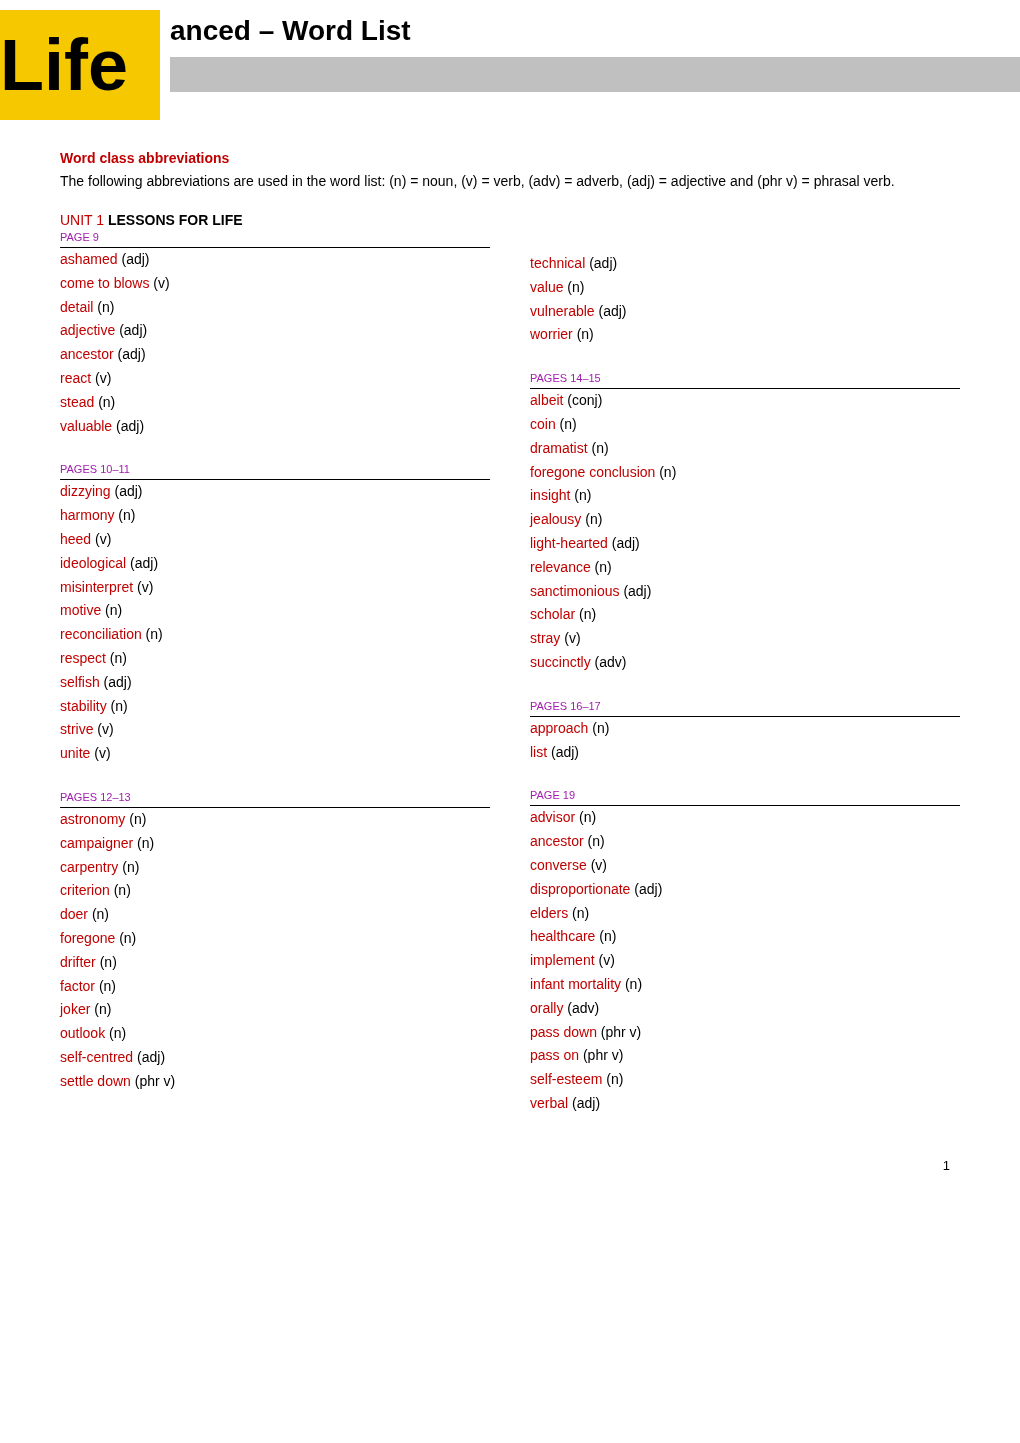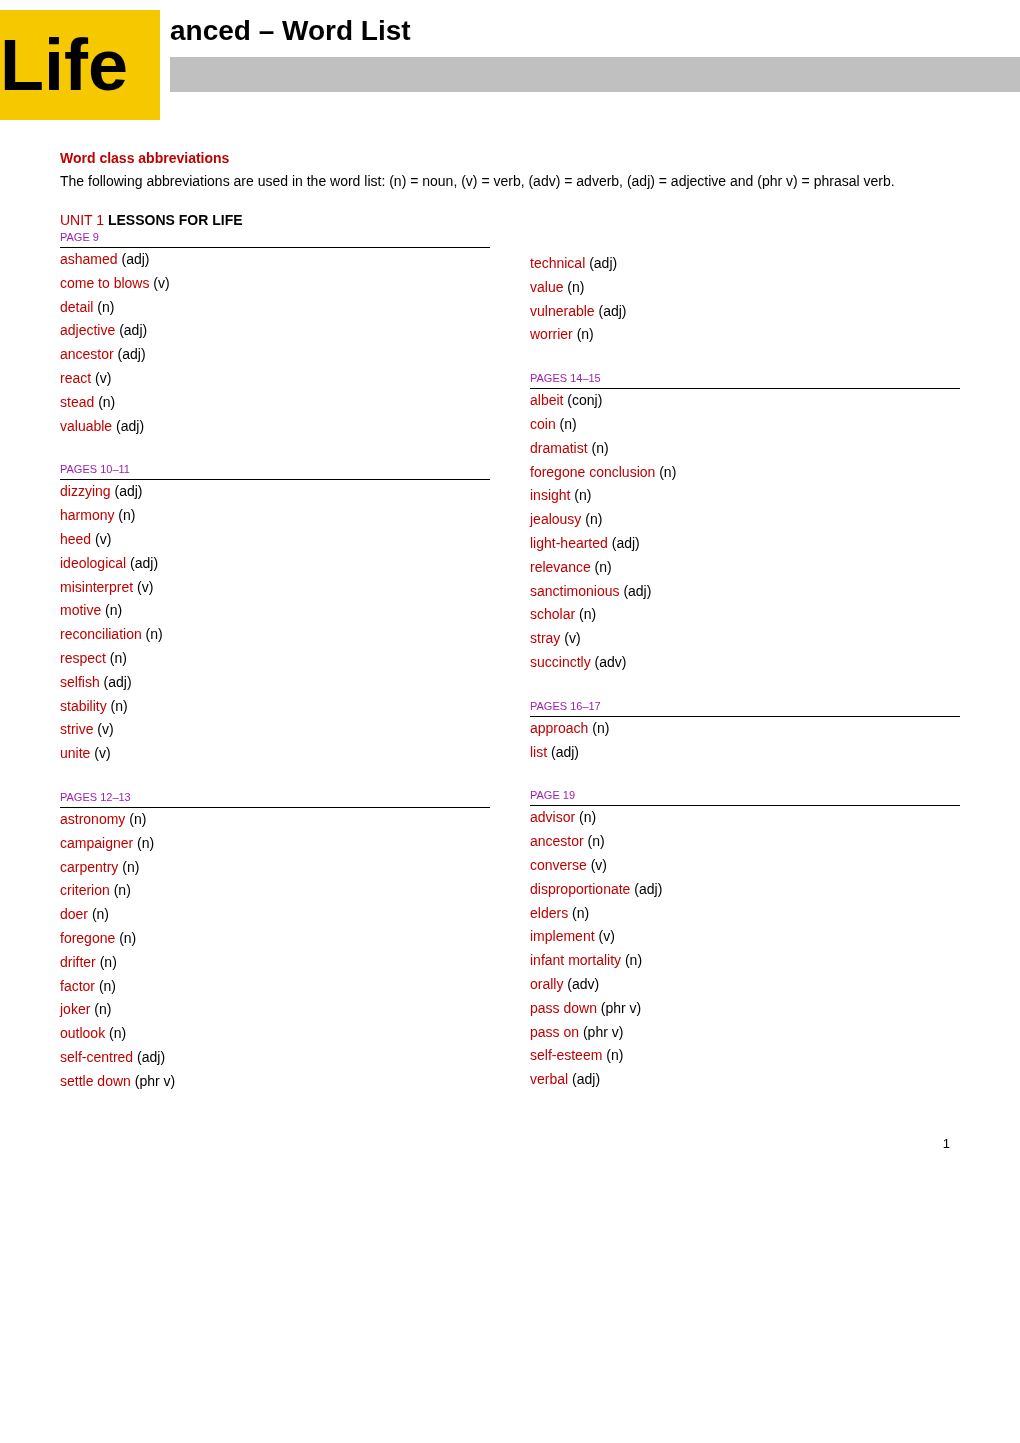--- a/index.html
+++ b/index.html
@@ -277,20 +277,21 @@
       <div class="section">
         <div class="section-header">
           <span class="section-header-page">PAGE 19</span>
         </div>
         <ul class="word-list">
           <li><span class="word">advisor</span><span class="pos"> (n)</span></li>
           <li><span class="word">ancestor</span><span class="pos"> (n)</span></li>
           <li><span class="word">converse</span><span class="pos"> (v)</span></li>
           <li><span class="word">disproportionate</span><span class="pos"> (adj)</span></li>
           <li><span class="word">elders</span><span class="pos"> (n)</span></li>
+          <li><span class="word">healthcare</span><span class="pos"> (n)</span></li>
           <li><span class="word">implement</span><span class="pos"> (v)</span></li>
           <li><span class="word">infant mortality</span><span class="pos"> (n)</span></li>
           <li><span class="word">orally</span><span class="pos"> (adv)</span></li>
           <li><span class="word">pass down</span><span class="pos"> (phr v)</span></li>
           <li><span class="word">pass on</span><span class="pos"> (phr v)</span></li>
           <li><span class="word">self-esteem</span><span class="pos"> (n)</span></li>
           <li><span class="word">verbal</span><span class="pos"> (adj)</span></li>
         </ul>
       </div>
 

